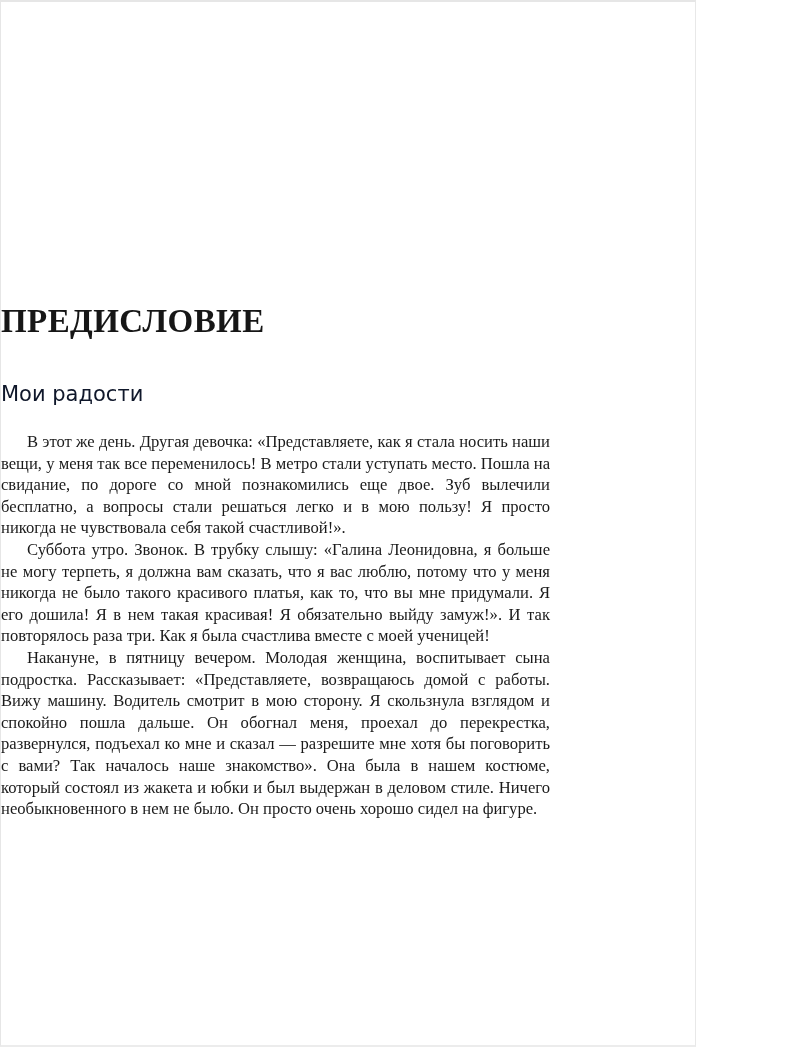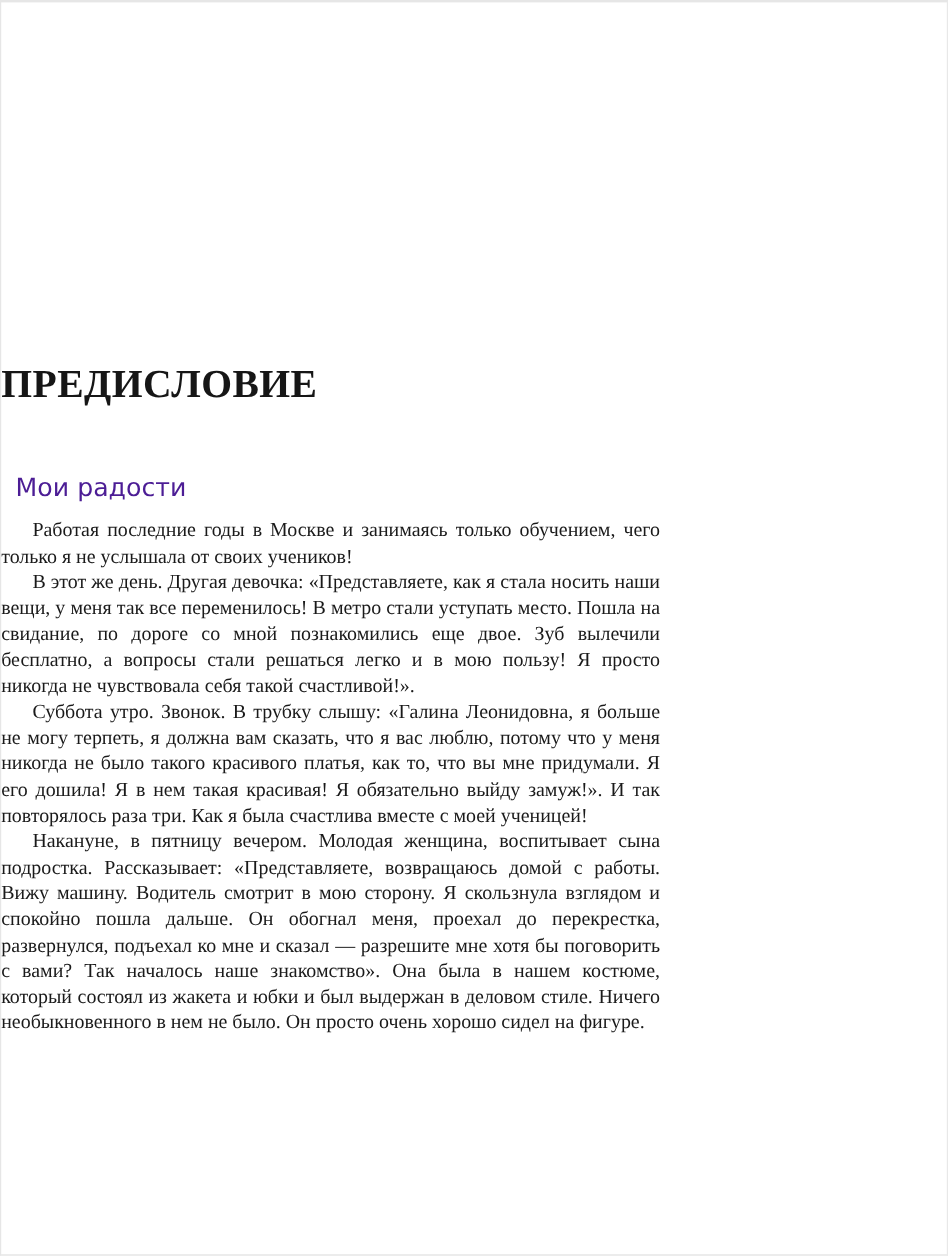--- a/index.html
+++ b/index.html
@@ -4,21 +4,21 @@
 <title>Предисловие</title>
 <style>
   html, body {
     margin: 0;
     padding: 0;
     background: #ffffff;
   }
 
   .page {
     position: relative;
-    width: 790px;
+    width: 696px;
     height: 1047px;
     margin: 0;
     background: #ffffff;
     box-sizing: border-box;
     border-top: 2px solid #e6e6e6;
     border-left: 1px solid #e6e6e6;
     border-right: 1px solid #e8e8e8;
     border-bottom: 2px solid #ececec;
     overflow: hidden;
   }
@@ -36,22 +36,22 @@
     top: 303px;
     left: 0;
     white-space: nowrap;
   }
 
   .section-title {
     font-family: "DejaVu Sans", "Liberation Sans", sans-serif;
     font-weight: 400;
     font-size: 21px;
     line-height: 1.0;
-    color: #4c1d95;
-    margin: 12px;
+    color: #0f172a;
+    margin: 0;
     padding: 0;
     position: absolute;
     top: 382px;
     left: 0;
     white-space: nowrap;
   }
 
   .body-text {
     position: absolute;
     top: 429px;
@@ -94,20 +94,19 @@
 </head>
 <body>
 
 <div class="page">
 
   <h1 class="chapter-title">ПРЕДИСЛОВИЕ</h1>
 
   <h2 class="section-title">Мои радости</h2>
 
   <div class="body-text">
-    <p>Работая последние годы в Москве и занимаясь только обучением, чего только я не услышала от своих учеников!</p>
     <p>В этот же день. Другая девочка: «Представляете, как я стала носить наши вещи, у меня так все переменилось! В метро стали уступать место. Пошла на свидание, по дороге со мной познакомились еще двое. Зуб вылечили бесплатно, а вопросы стали решаться легко и в мою пользу! Я просто никогда не чувствовала себя такой счастливой!».</p>
     <p>Суббота утро. Звонок. В трубку слышу: «Галина Леонидовна, я больше не могу терпеть, я должна вам сказать, что я вас люблю, потому что у меня никогда не было такого красивого платья, как то, что вы мне придумали. Я его дошила! Я в нем такая красивая! Я обязательно выйду замуж!». И так повторялось раза три. Как я была счастлива вместе с моей ученицей!</p>
     <p>Накануне, в пятницу вечером. Молодая женщина, воспитывает сына подростка. Рассказывает: «Представляете, возвращаюсь домой с работы. Вижу машину. Водитель смотрит в мою сторону. Я скользнула взглядом и спокойно пошла дальше. Он обогнал меня, проехал до перекрестка, развернулся, подъехал ко мне и сказал — разрешите мне хотя бы поговорить с вами? Так началось наше знакомство». Она была в нашем костюме, который состоял из жакета и юбки и был выдержан в деловом стиле. Ничего необыкновенного в нем не было. Он просто очень хорошо сидел на фигуре.</p>
   </div>
 
 
 </div>
 
 </body></html>

